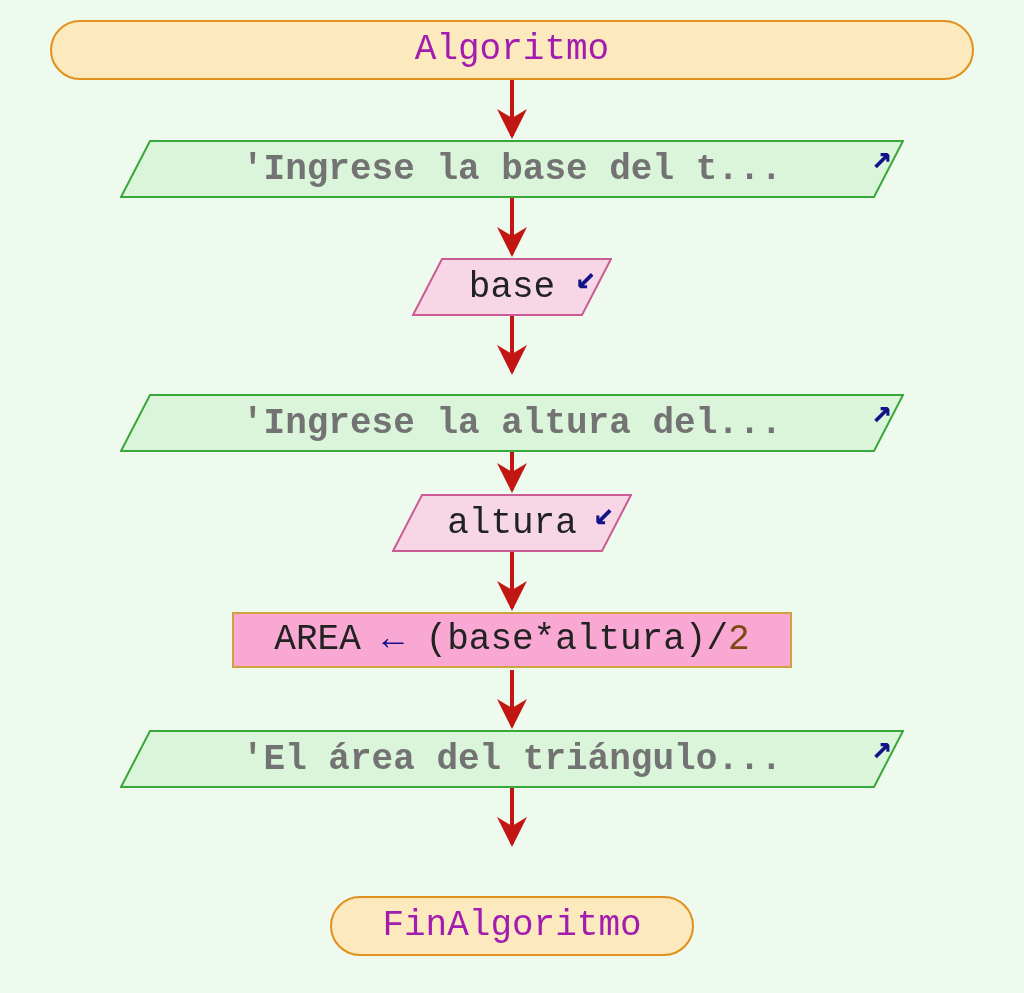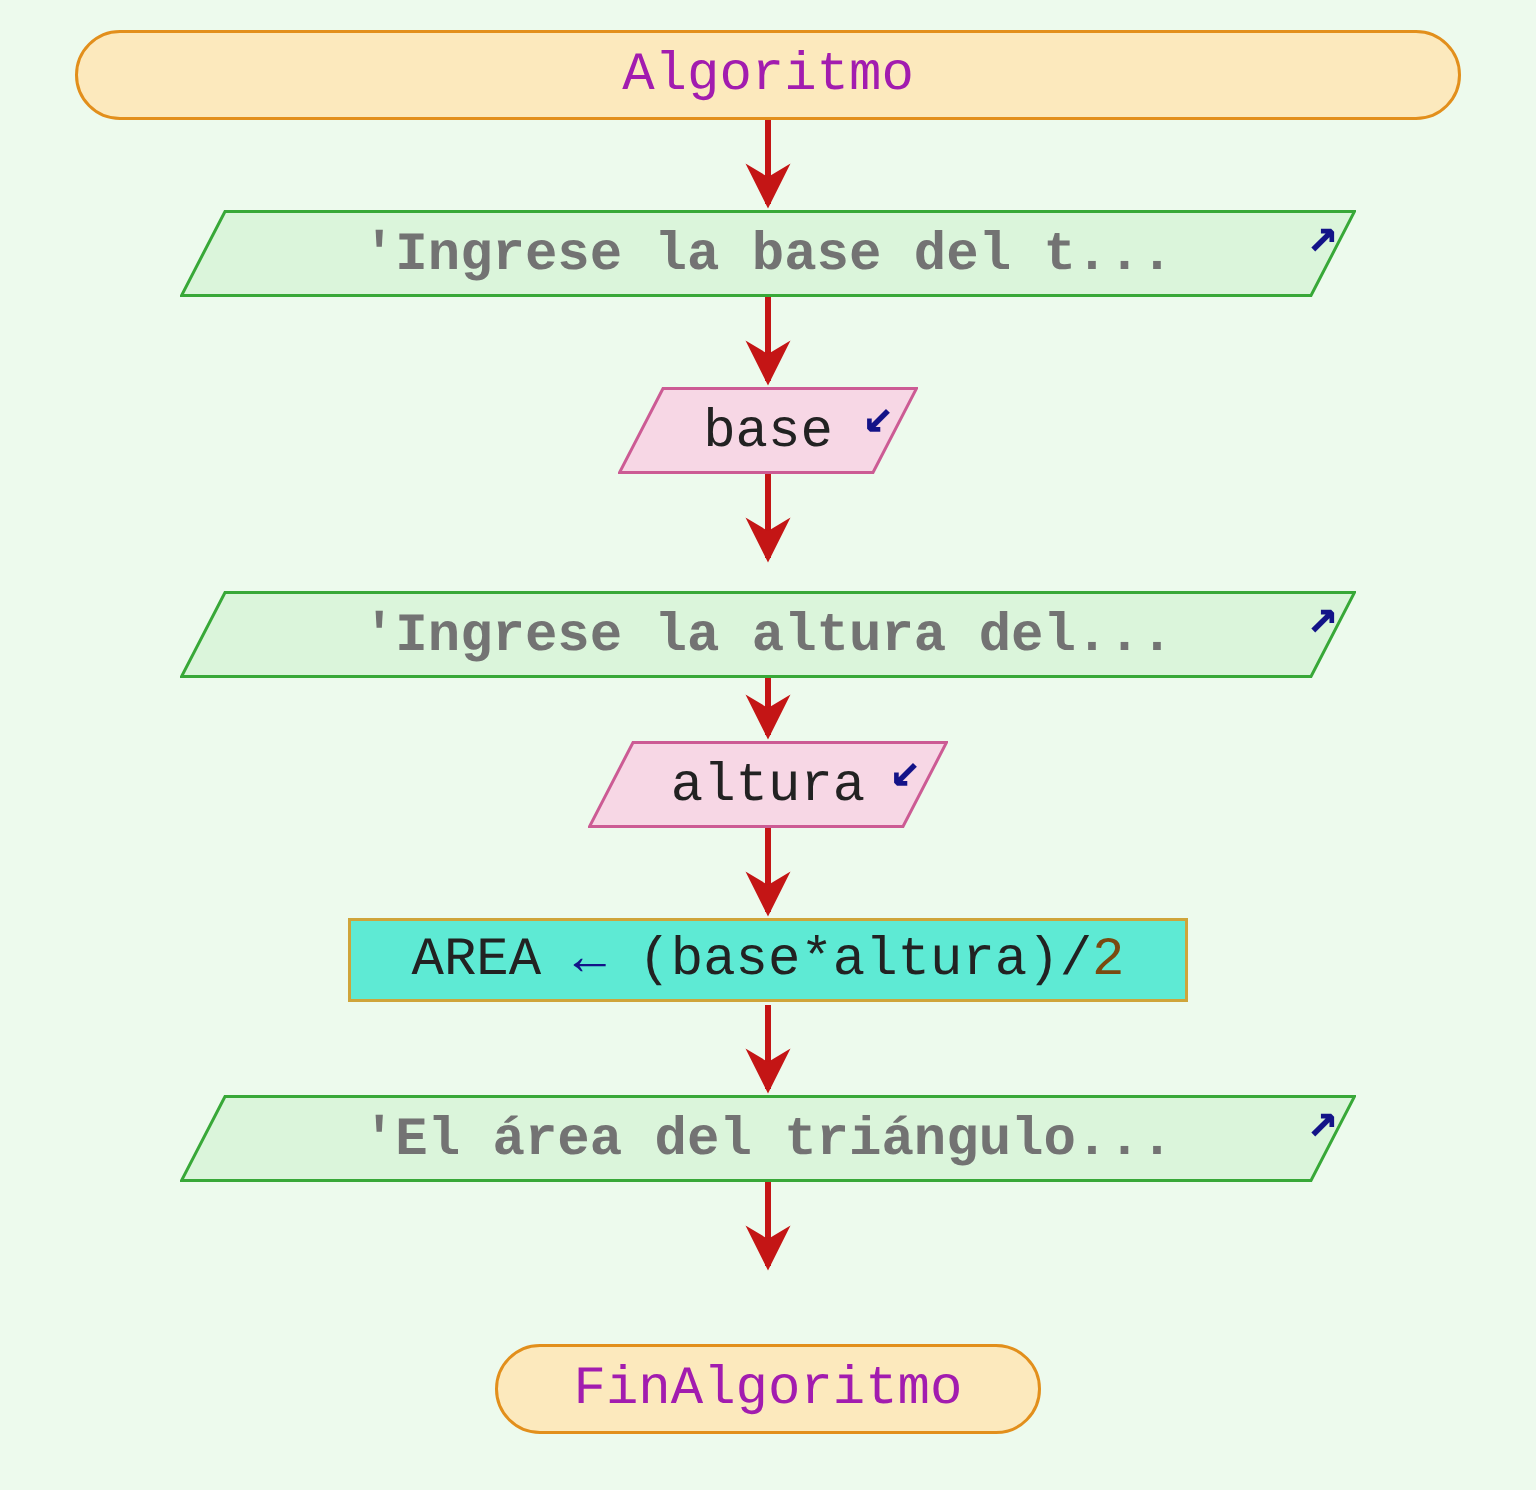--- a/index.html
+++ b/index.html
@@ -25,21 +25,21 @@
   
   .terminal {
     background: #fce9bd;
     border: 2px solid #e28f1c;
     border-radius: 36px;
     height: 60px;
     padding: 0 30px;
   }
   
   .process {
-    background: #5eead4;
+    background: #f9a8d4;
     border: 2px solid #cfa43a;
     height: 56px;
     padding: 0 18px;
   }
   
   .para-wrap {
     position: absolute;
   }
   .para-svg {
     position: absolute;

